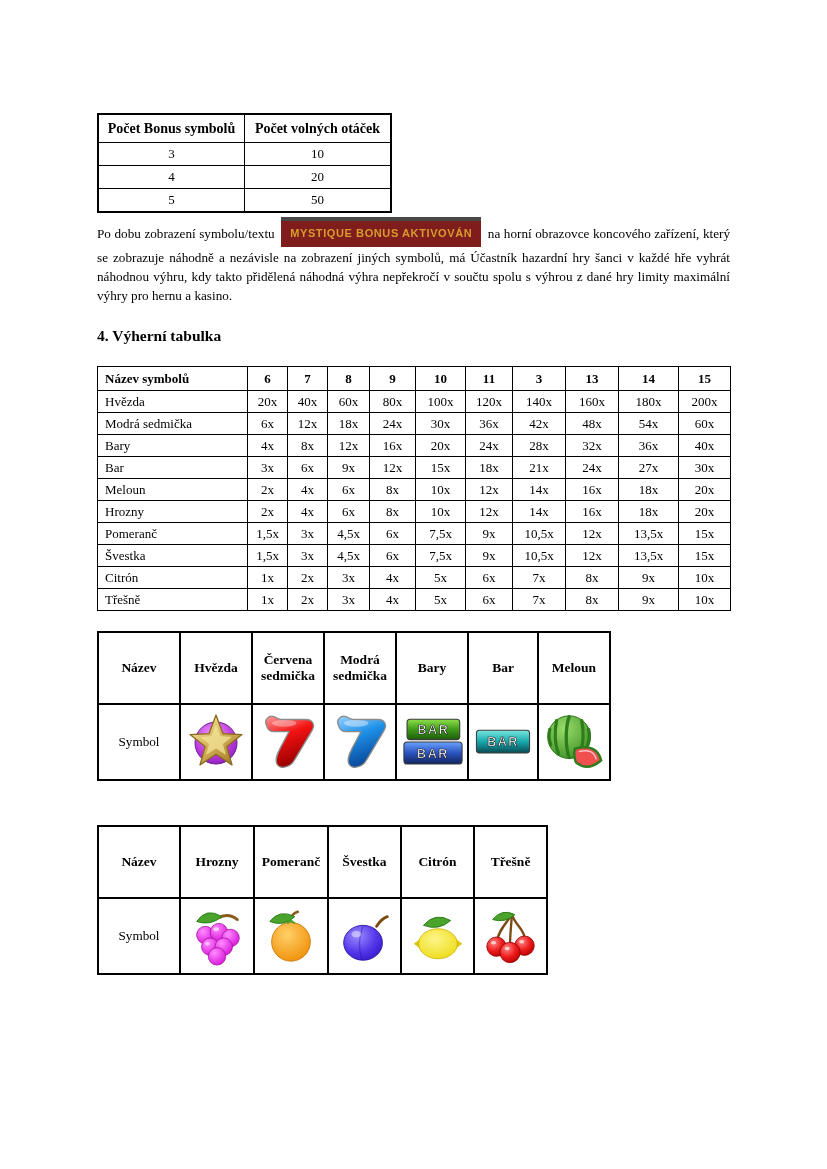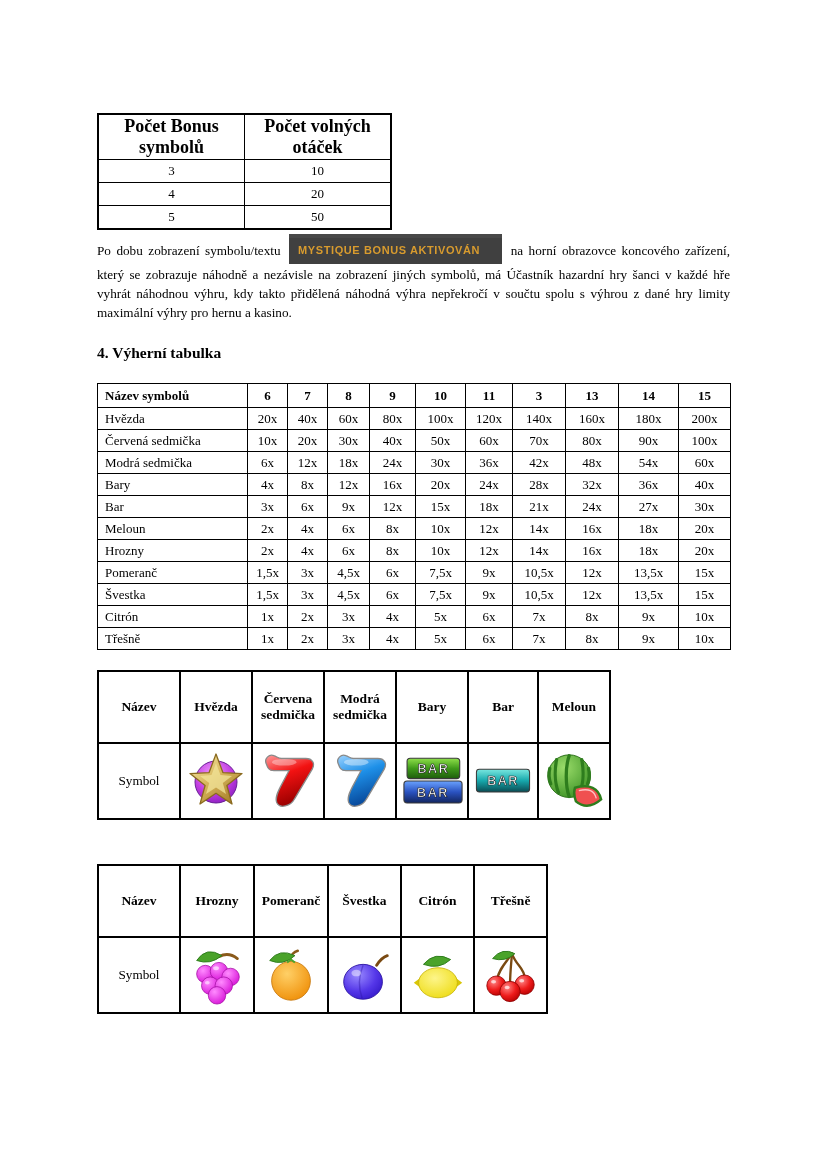--- a/index.html
+++ b/index.html
@@ -4,31 +4,31 @@
 <style>
   html,body{margin:0;padding:0;background:#ffffff;}
   body{width:827px;height:1169px;overflow:hidden;font-family:"Liberation Serif",serif;color:#000;}
   .page{padding:113px 97px 0 97px;box-sizing:border-box;}
 
   table{border-collapse:collapse;}
 
   
   .bonus-table{width:295px;border:2px solid #000;table-layout:fixed;}
   .bonus-table th,.bonus-table td{border:1px solid #000;text-align:center;}
-  .bonus-table th{font-size:18px;height:25px;font-weight:bold;}
+  .bonus-table th{font-size:14px;height:25px;font-weight:bold;}
   .bonus-table td{font-size:13px;height:20px;}
 
   h2{font-size:15.5px;font-weight:bold;margin:0;}
   .h-s3{margin-top:24px;}
   .h-s4{margin-top:22px;}
   p{font-size:13.2px;line-height:19px;text-align:justify;margin:9px 0 0 0;width:633px;}
 
-  .badge{display:inline-block;background:#404040;color:#d89b2e;
+  .badge{display:inline-block;background:#7f1d1d;color:#d89b2e;
          font-family:"Liberation Sans",sans-serif;font-weight:bold;font-size:11px;
-         letter-spacing:0.6px;padding:3px 22px 4px 9px;margin:0 3px;
+         letter-spacing:0.6px;padding:3px 9px 4px 9px;margin:0 3px;
          box-shadow:0 -4px 0 rgba(40,40,40,0.85);white-space:nowrap;
          transform:translateY(-1px);}
 
   
   .payout-table{width:633px;margin-top:21px;table-layout:fixed;border:1px solid #000;}
   .payout-table th,.payout-table td{border:1px solid #000;font-size:13px;text-align:center;height:21px;padding:0 2px;}
   .payout-table th{font-weight:bold;height:23px;}
   .payout-table .label{text-align:left;padding-left:7px;}
 
   
@@ -110,33 +110,20 @@
           <td>60x</td>
           <td>80x</td>
           <td>100x</td>
           <td>120x</td>
           <td>140x</td>
           <td>160x</td>
           <td>180x</td>
           <td>200x</td>
         </tr>
         <tr>
-          <td class="label">Červená sedmička</td>
-          <td>10x</td>
-          <td>20x</td>
-          <td>30x</td>
-          <td>40x</td>
-          <td>50x</td>
-          <td>60x</td>
-          <td>70x</td>
-          <td>80x</td>
-          <td>90x</td>
-          <td>100x</td>
-        </tr>
-        <tr>
           <td class="label">Modrá sedmička</td>
           <td>6x</td>
           <td>12x</td>
           <td>18x</td>
           <td>24x</td>
           <td>30x</td>
           <td>36x</td>
           <td>42x</td>
           <td>48x</td>
           <td>54x</td>

